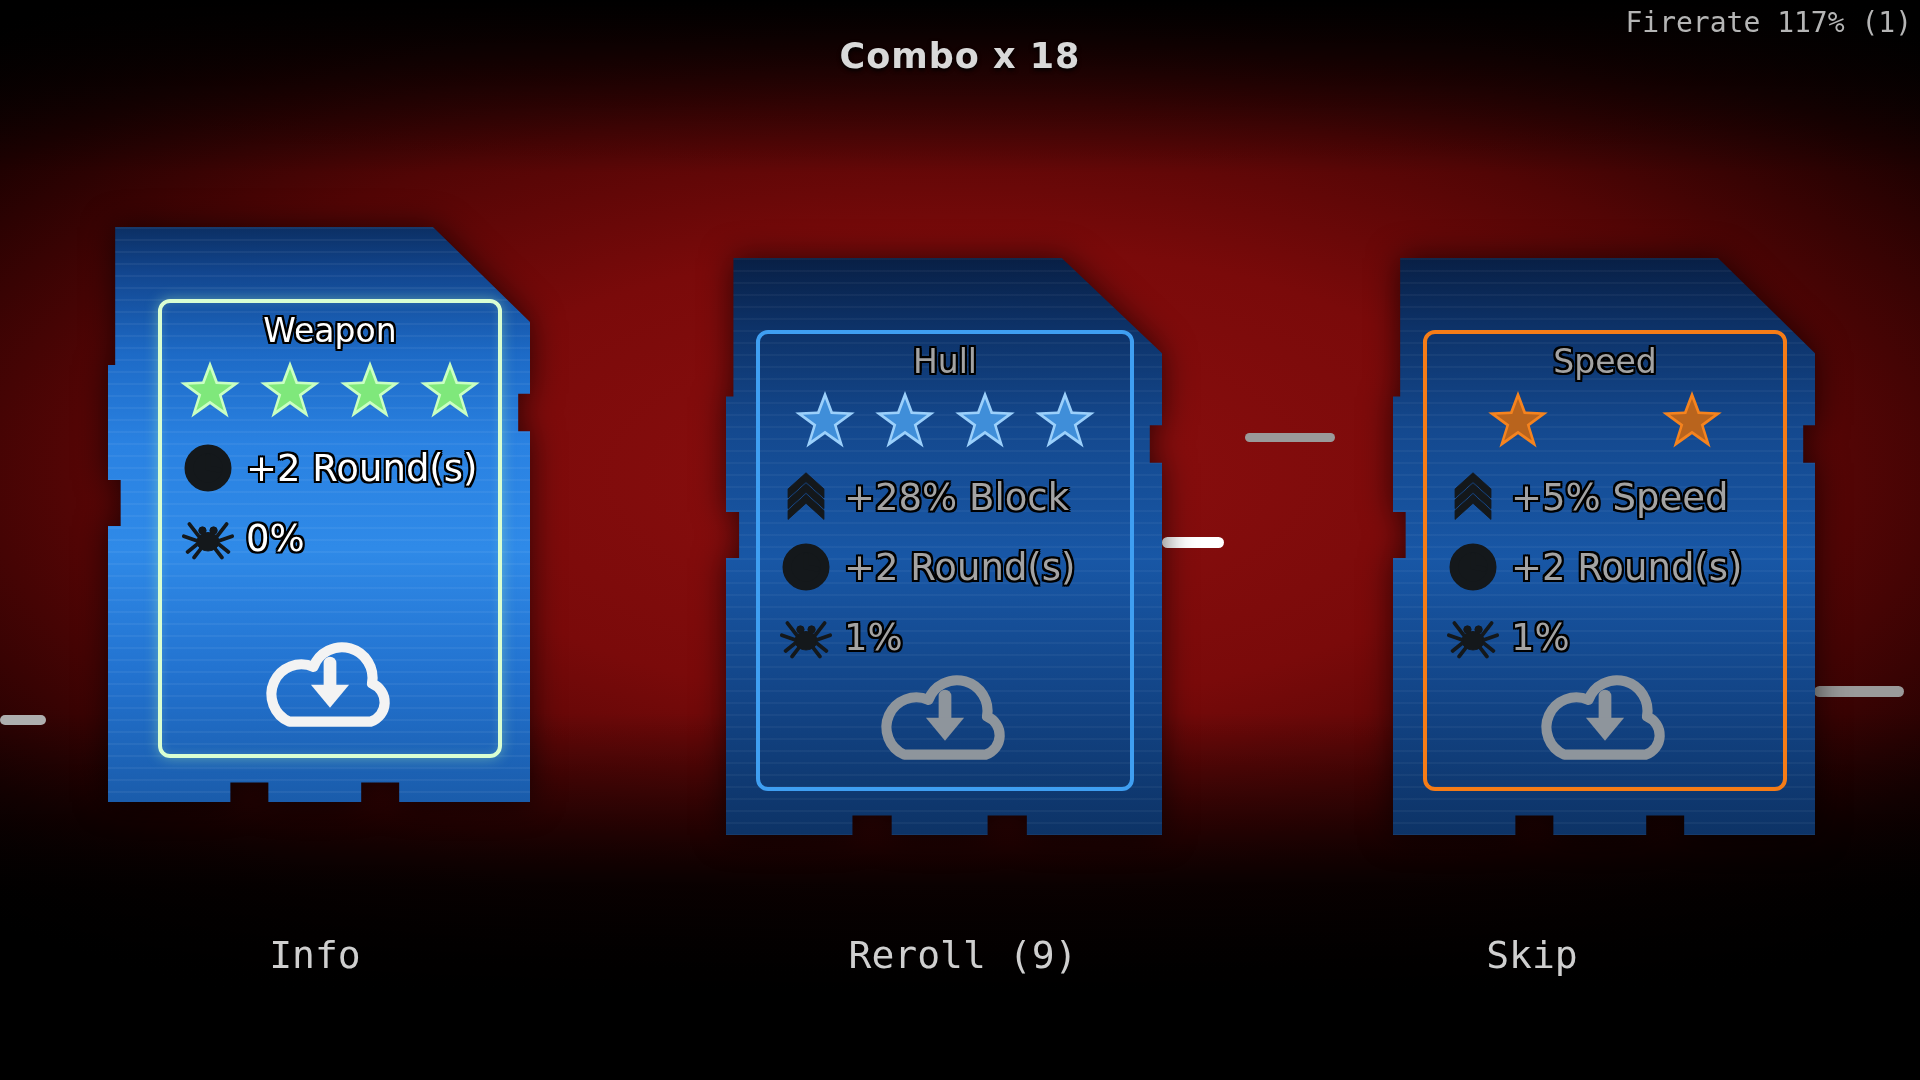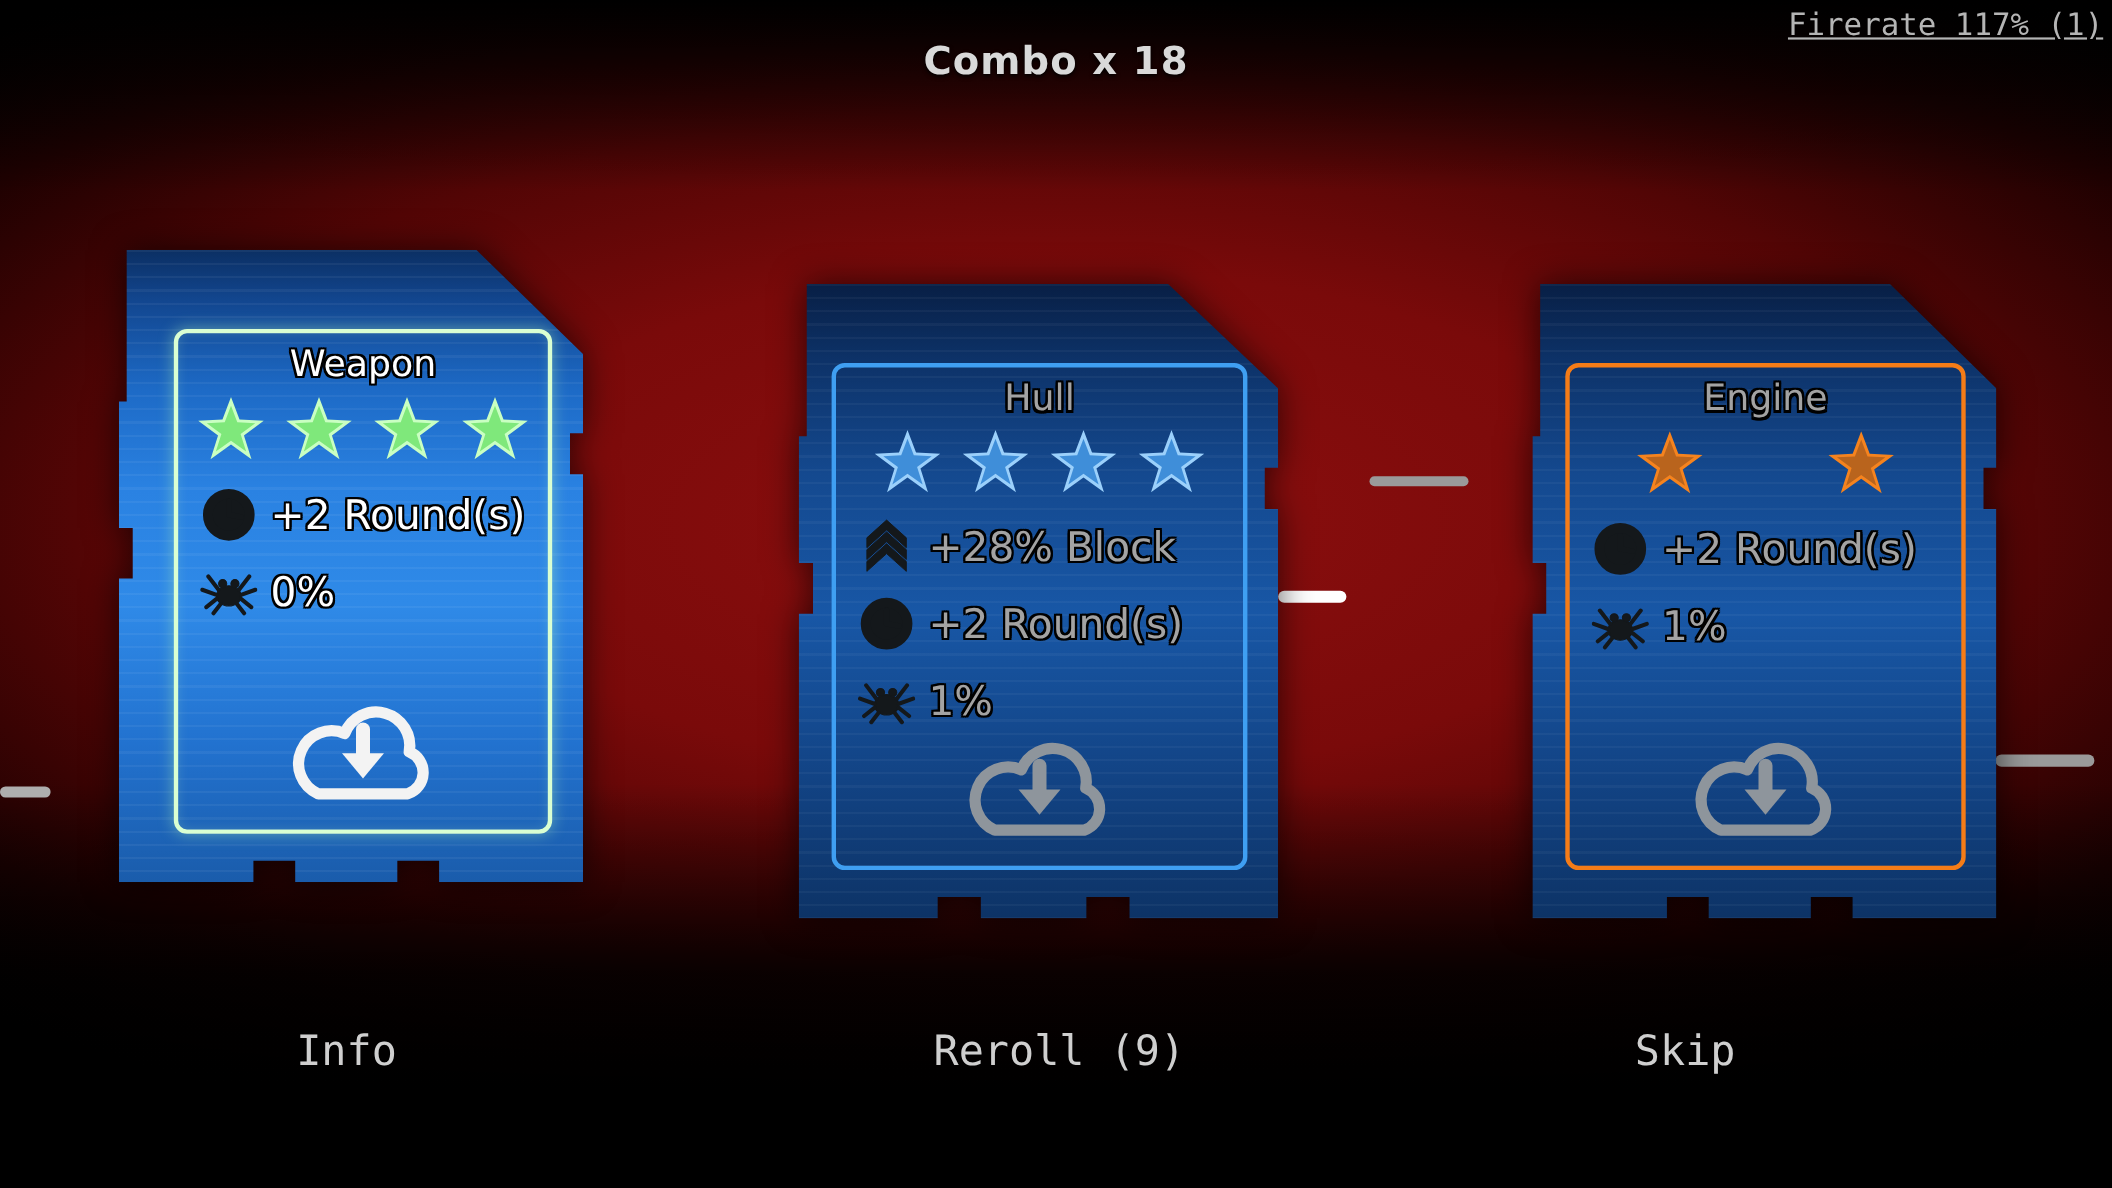--- a/index.html
+++ b/index.html
@@ -14,21 +14,21 @@
   .vignette{position:absolute;inset:0;
     background:linear-gradient(180deg,#000 0%,rgba(0,0,0,0) 16%,
       rgba(0,0,0,0) 66%, rgba(0,0,0,.85) 82%, #000 92%);}
   .streak{position:absolute;border-radius:8px;filter:blur(.6px);z-index:2;}
 
   
   .combo{position:absolute;top:36px;left:0;width:1920px;text-align:center;
     font-size:35px;font-weight:bold;color:#d9d9d9;letter-spacing:1px;z-index:6;
     text-shadow:0 2px 4px #000;}
   .status{position:absolute;top:6px;right:8px;font-family:"DejaVu Sans Mono",monospace;
-    font-size:28px;color:#b5b5b5;z-index:6;text-decoration:underline;}
+    font-size:28px;color:#b5b5b5;z-index:6;}
 
   
   .card{position:absolute;z-index:3;filter:drop-shadow(0 0 16px rgba(0,0,0,.65));cursor:pointer;}
   .card.pos-0{left:108px;top:227px;width:422px;height:575px;}
   .card.pos-1{left:726px;top:258px;width:436px;height:577px;}
   .card.pos-2{left:1393px;top:258px;width:422px;height:577px;}
 
   .card-shape{position:absolute;inset:0;
     clip-path:polygon(1.7% 0%,77% 0%,100% 16.5%,
       100% 29%,97.2% 29%,97.2% 35.5%,100% 35.5%,
@@ -189,26 +189,36 @@
             <line class="c-stroke" x1="65" y1="26" x2="65" y2="43" stroke-width="10" stroke-linecap="round" stroke="#8e959c"></line>
             <polygon class="c-fill" points="50,43 80,43 65,61" fill="#8e959c"></polygon>
           </svg>
         </div>
       </div>
     </div>
   </div>
       <div class="card pos-2 dim" style="--accent: #f57c17; --star-fill: #b9641d; --star-edge: #f5831e; --star-glow: rgba(240,130,30,0.35); --text: #a3a3a3; --star-gap: 112px;">
     <div class="card-shape">
       <div class="panel">
-        <div class="card-title">Engine</div>
+        <div class="card-title">Speed</div>
         <div class="stars">
               <span class="star"></span>
               <span class="star"></span>
             </div>
         <div class="stats">
+              <div class="stat-row">
+    <span class="stat-icon">
+                  <svg viewBox="0 0 52 58">
+    <path d="M26 2 L46 20 L46 30 L26 12 L6 30 L6 20 Z" fill="#14181b" stroke="#14181b"></path>
+    <path d="M26 14 L46 32 L46 42 L26 24 L6 42 L6 32 Z" fill="#14181b" stroke="#14181b"></path>
+    <path d="M26 26 L46 44 L46 54 L26 36 L6 54 L6 44 Z" fill="#14181b" stroke="#14181b"></path>
+  </svg>
+                </span>
+    <span class="stat-label">+5% Speed</span>
+  </div>
               <div class="stat-row">
     <span class="stat-icon">
                   <svg viewBox="0 0 52 52" fill="none">
     <circle cx="26" cy="26" r="19" stroke-width="9" fill="#14181b" stroke="#14181b"></circle>
     <path d="M26 26 L26 14 M26 26 L37 28" stroke-width="5" stroke-linecap="round" fill="#14181b" stroke="#14181b"></path>
   </svg>
                 </span>
     <span class="stat-label">+2 Round(s)</span>
   </div>
               <div class="stat-row">

